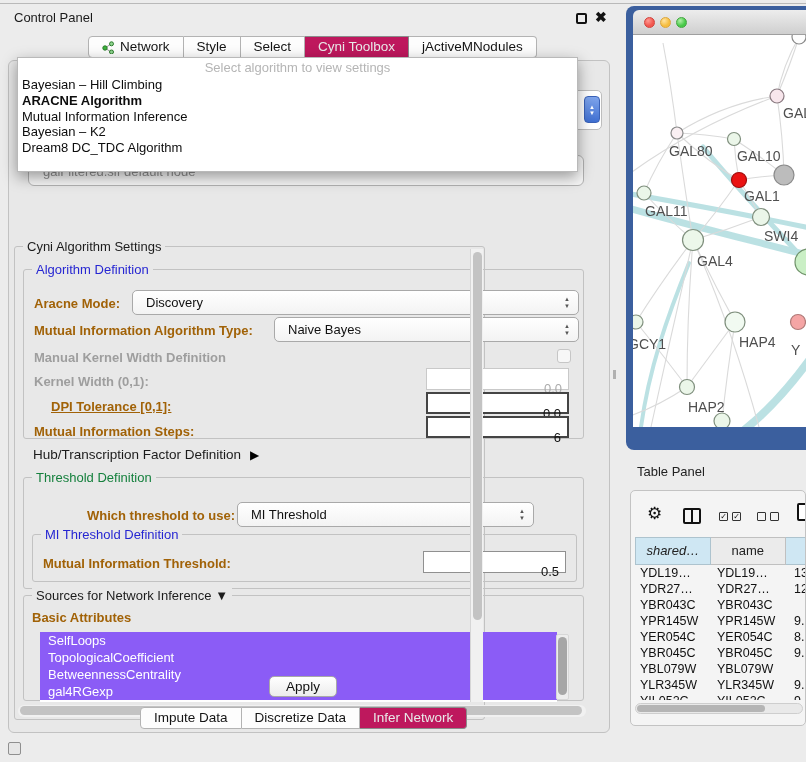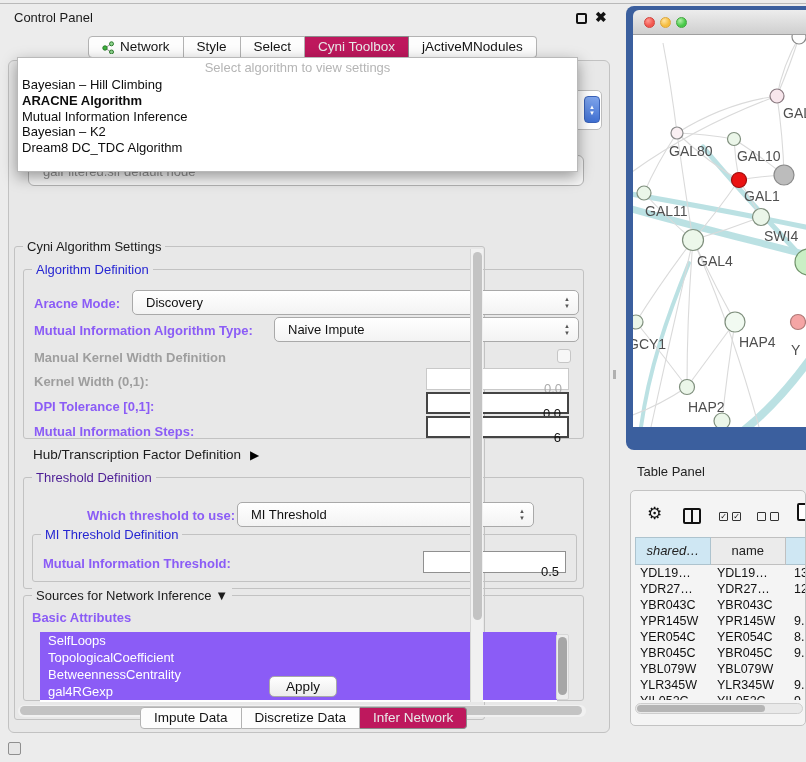--- a/index.html
+++ b/index.html
@@ -52,29 +52,29 @@
     display:flex; flex-direction:column; align-items:center; justify-content:center; color:#fff; font-size:6px; line-height:6px; }
   #hidden-combo { left:28px; top:155px; width:556px; height:31px; background:#f6f6f6;
     border:1px solid #b2b2b2; border-radius:6px; z-index:1; overflow:hidden; }
   #hidden-combo span { position:absolute; left:14px; top:8px; color:#8f8f8f; font-size:13px; }
 
   
   .group { position:absolute; border:1px solid #c2c2c2; border-radius:3px; }
   .legend { position:absolute; top:-8px; left:8px; background:#e8e8e8; padding:0 4px;
     font-size:13px; color:#1c1c1c; white-space:nowrap; }
   .legend.blue { color:#2626d2; }
-  .legend.green { color:#4c1d95; }
+  .legend.green { color:#15803d; }
 
   #settings-group { left:14px; top:198px; width:471px; height:474px;margin-top:48px; }
   #algodef-group { left:8px; top:22px; width:561px; height:170px; }
   #threshold-group { left:8px; top:230px; width:561px; height:112px; }
   #mithr-group { left:8px; top:56px; width:545px; height:48px; }
   #sources-group { left:8px; top:348px; width:561px; height:106px; }
 
-  .flabel { position:absolute; font-weight:bold; font-size:13px; color:#8b5cf6; white-space:nowrap; }
+  .flabel { position:absolute; font-weight:bold; font-size:13px; color:#a16207; white-space:nowrap; }
   .flabel.disabled { color:#9e9e9e; }
 
   
   .combo { position:absolute; background:linear-gradient(#ffffff,#f3f3f3);
     border:1px solid #a9a9a9; border-radius:5px; height:25px; cursor:pointer; }
   .combo .val { position:absolute; left:13px; top:4px; font-size:13px; color:#111; }
   .combo .arrows { position:absolute; right:8px; top:5px; font-size:6px; line-height:7px; color:#555; text-align:center; }
 
   
   .tinput { position:absolute; background:#fff; height:22px; font-size:13px;
@@ -211,31 +211,31 @@
     <span class="legend blue">Algorithm Definition</span>
 
     <span class="flabel" style="left:10px; top:26px;">Aracne Mode:</span>
     <div class="combo" style="left:108px; top:20px; width:447px;">
       <span class="val">Discovery</span>
       <span class="arrows">▲<br>▼</span>
     </div>
 
     <span class="flabel" style="left:10px; top:53px;">Mutual Information Algorithm Type:</span>
     <div class="combo" style="left:250px; top:47px; width:305px;">
-      <span class="val">Naive Impute</span>
+      <span class="val">Naive Bayes</span>
       <span class="arrows">▲<br>▼</span>
     </div>
 
     <span class="flabel disabled" style="left:10px; top:80px;">Manual Kernel Width Definition</span>
     <div class="checkbox" style="left:533px; top:79px;"></div>
 
     <span class="flabel disabled" style="left:10px; top:104px;">Kernel Width (0,1):</span>
     <div class="tinput light" style="left:402px; top:98px; width:143px;">0.0</div>
 
-    <span class="flabel" style="left:10px; top:129px;">DPI Tolerance [0,1]:</span>
+    <span class="flabel" style="left:27px; top:129px;text-decoration:underline;">DPI Tolerance [0,1]:</span>
     <div class="tinput dark" style="left:402px; top:122px; width:143px;">0.0</div>
 
     <span class="flabel" style="left:10px; top:154px;">Mutual Information Steps:</span>
     <div class="tinput dark" style="left:402px; top:146px; width:143px;">6</div>
   </div>
 
   <div id="hub-row">
     <span>Hub/Transcription Factor Definition</span><span class="tri">▶</span>
   </div>
 

